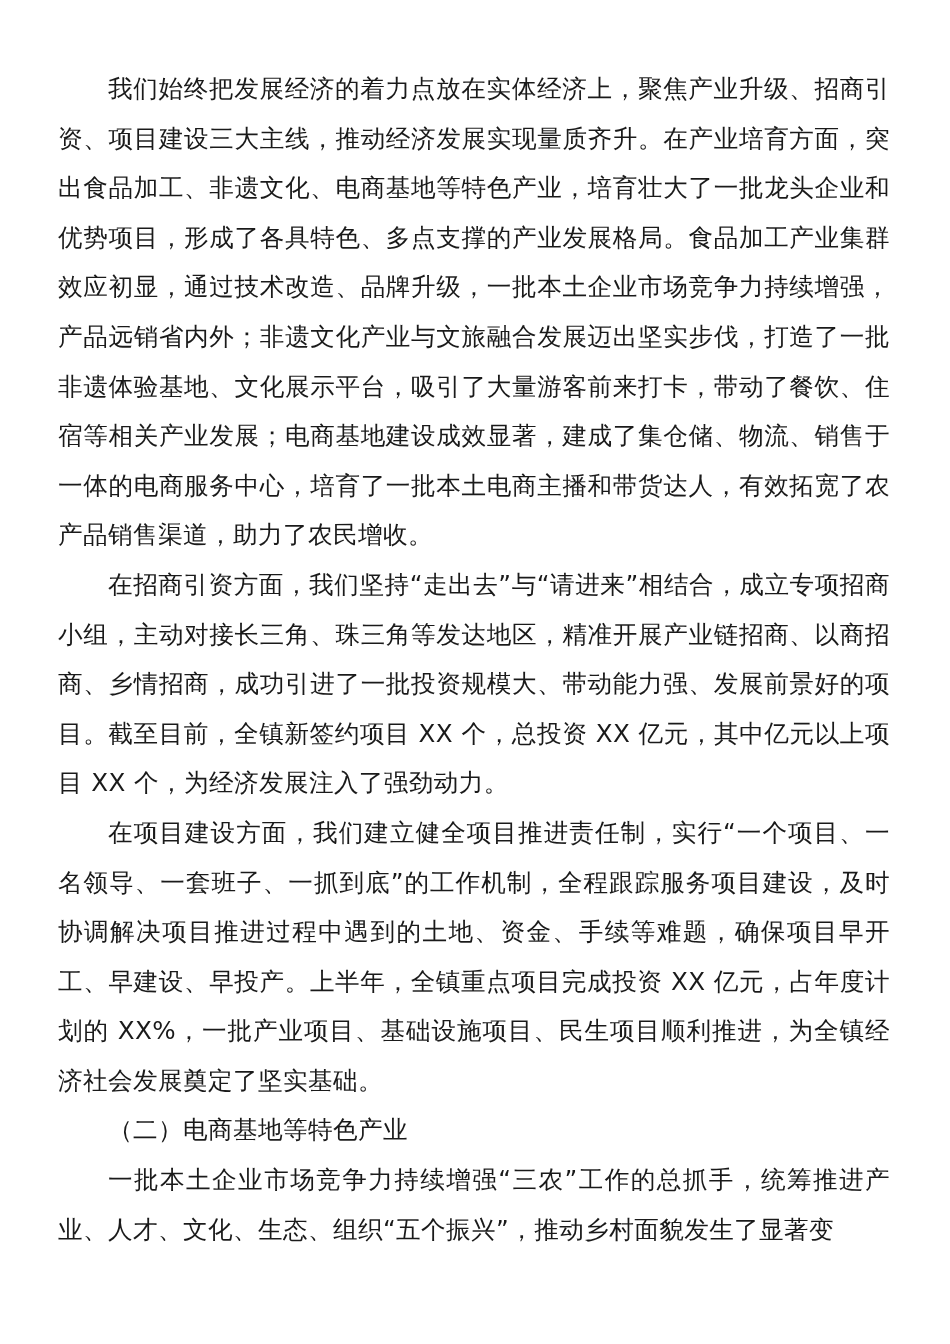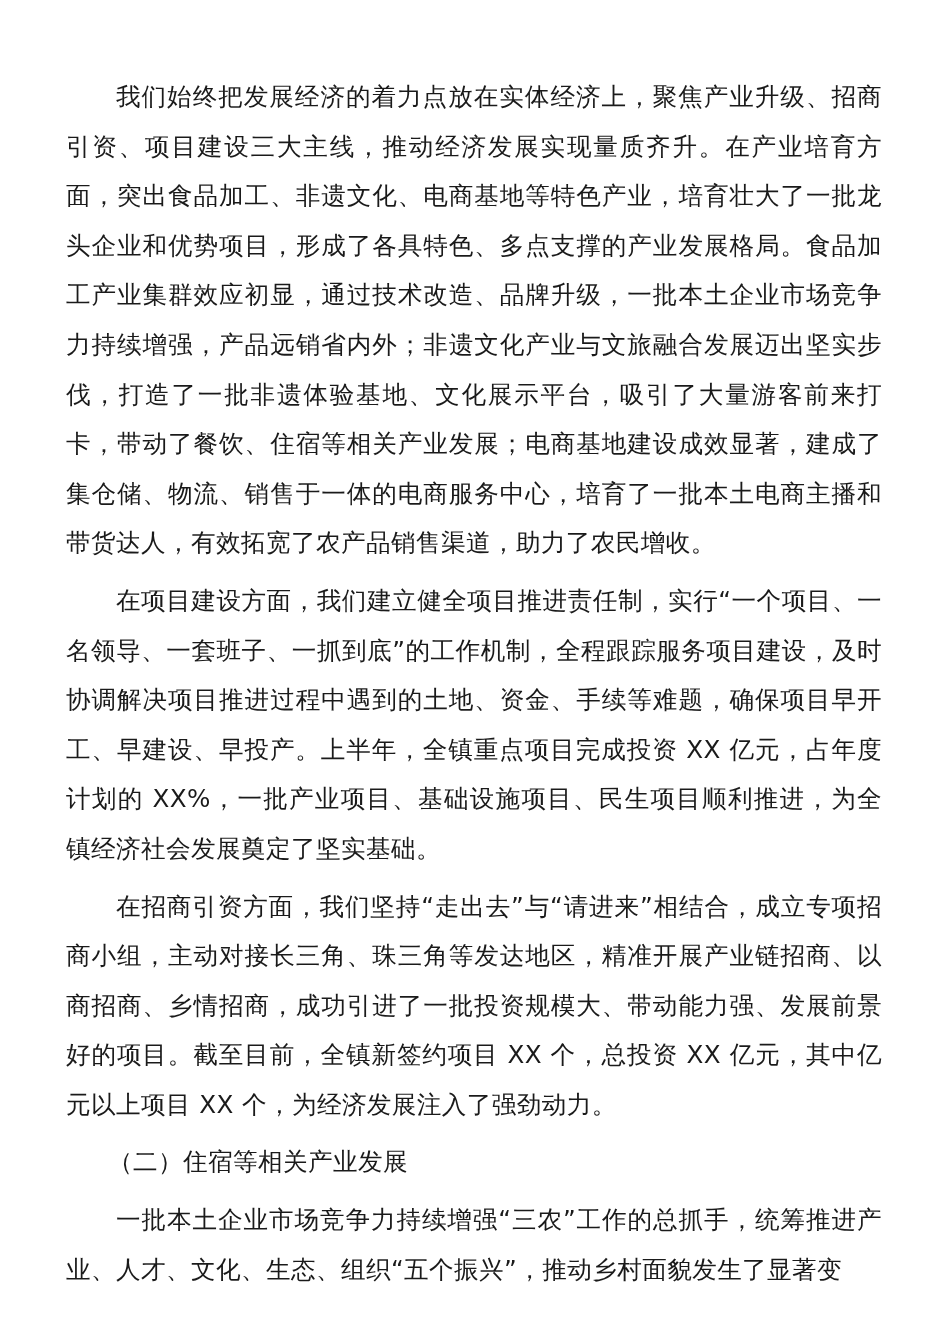--- a/index.html
+++ b/index.html
@@ -18,32 +18,32 @@
       left: 58px;
       top: 64px;
       width: 832px;
       font-family: "DejaVu Sans", "Liberation Sans", sans-serif;
       font-size: 24.6px;
       line-height: 49.6px;
       color: #1a1a1a;
       letter-spacing: 0.4px;
     }
     .para {
-      margin: 8px;
+      margin: 0;
       text-indent: 50px;
       text-align: justify;
       text-align-last: left;
     }
     .heading {
       margin: 0;
       text-indent: 50px;
     }
   </style>
 </head>
 <body>
 
 <div class="page">
   <p class="para">我们始终把发展经济的着力点放在实体经济上，聚焦产业升级、招商引资、项目建设三大主线，推动经济发展实现量质齐升。在产业培育方面，突出食品加工、非遗文化、电商基地等特色产业，培育壮大了一批龙头企业和优势项目，形成了各具特色、多点支撑的产业发展格局。食品加工产业集群效应初显，通过技术改造、品牌升级，一批本土企业市场竞争力持续增强，产品远销省内外；非遗文化产业与文旅融合发展迈出坚实步伐，打造了一批非遗体验基地、文化展示平台，吸引了大量游客前来打卡，带动了餐饮、住宿等相关产业发展；电商基地建设成效显著，建成了集仓储、物流、销售于一体的电商服务中心，培育了一批本土电商主播和带货达人，有效拓宽了农产品销售渠道，助力了农民增收。</p>
+  <p class="para">在招商引资方面，我们坚持“走出去”与“请进来”相结合，成立专项招商小组，主动对接长三角、珠三角等发达地区，精准开展产业链招商、以商招商、乡情招商，成功引进了一批投资规模大、带动能力强、发展前景好的项目。截至目前，全镇新签约项目 XX 个，总投资 XX 亿元，其中亿元以上项目 XX 个，为经济发展注入了强劲动力。</p>
   <p class="para">在项目建设方面，我们建立健全项目推进责任制，实行“一个项目、一名领导、一套班子、一抓到底”的工作机制，全程跟踪服务项目建设，及时协调解决项目推进过程中遇到的土地、资金、手续等难题，确保项目早开工、早建设、早投产。上半年，全镇重点项目完成投资 XX 亿元，占年度计划的 XX%，一批产业项目、基础设施项目、民生项目顺利推进，为全镇经济社会发展奠定了坚实基础。</p>
-  <p class="para">在招商引资方面，我们坚持“走出去”与“请进来”相结合，成立专项招商小组，主动对接长三角、珠三角等发达地区，精准开展产业链招商、以商招商、乡情招商，成功引进了一批投资规模大、带动能力强、发展前景好的项目。截至目前，全镇新签约项目 XX 个，总投资 XX 亿元，其中亿元以上项目 XX 个，为经济发展注入了强劲动力。</p>
-  <p class="heading">（二）住宿等相关产业发展</p>
+  <p class="heading">（二）电商基地等特色产业</p>
   <p class="para">一批本土企业市场竞争力持续增强“三农”工作的总抓手，统筹推进产业、人才、文化、生态、组织“五个振兴”，推动乡村面貌发生了显著变</p>
 </div>
 
 </body></html>

